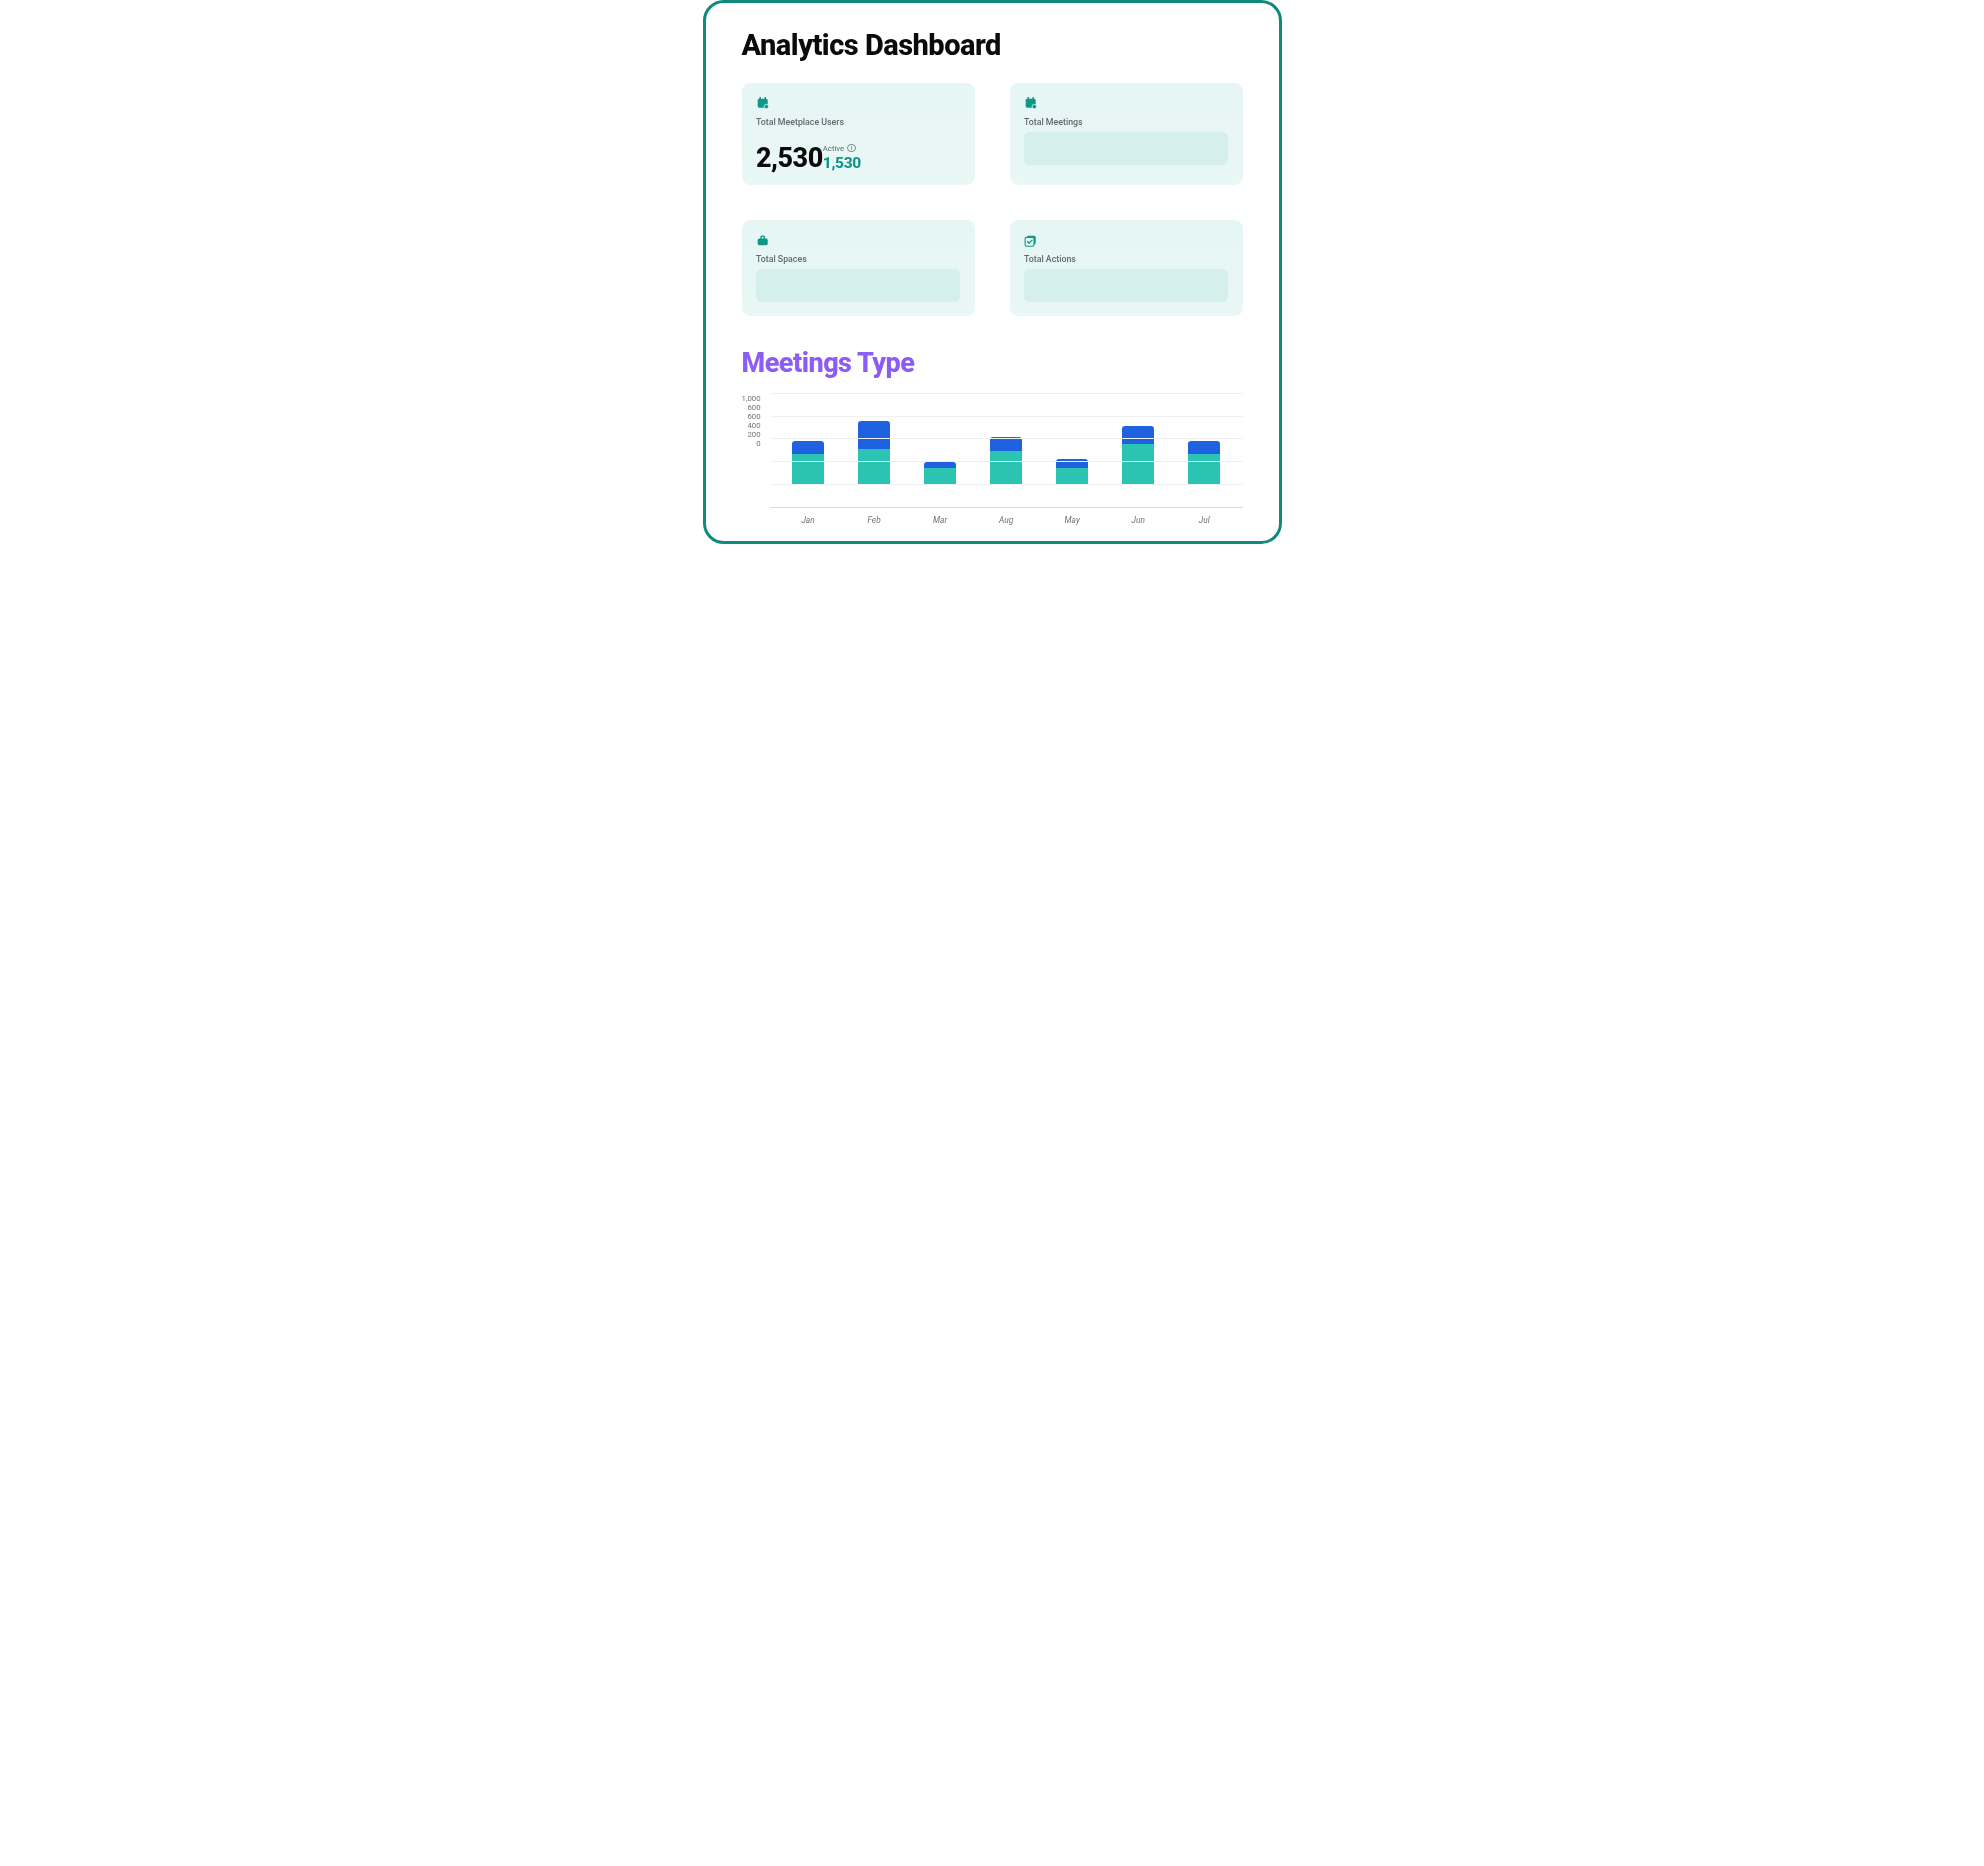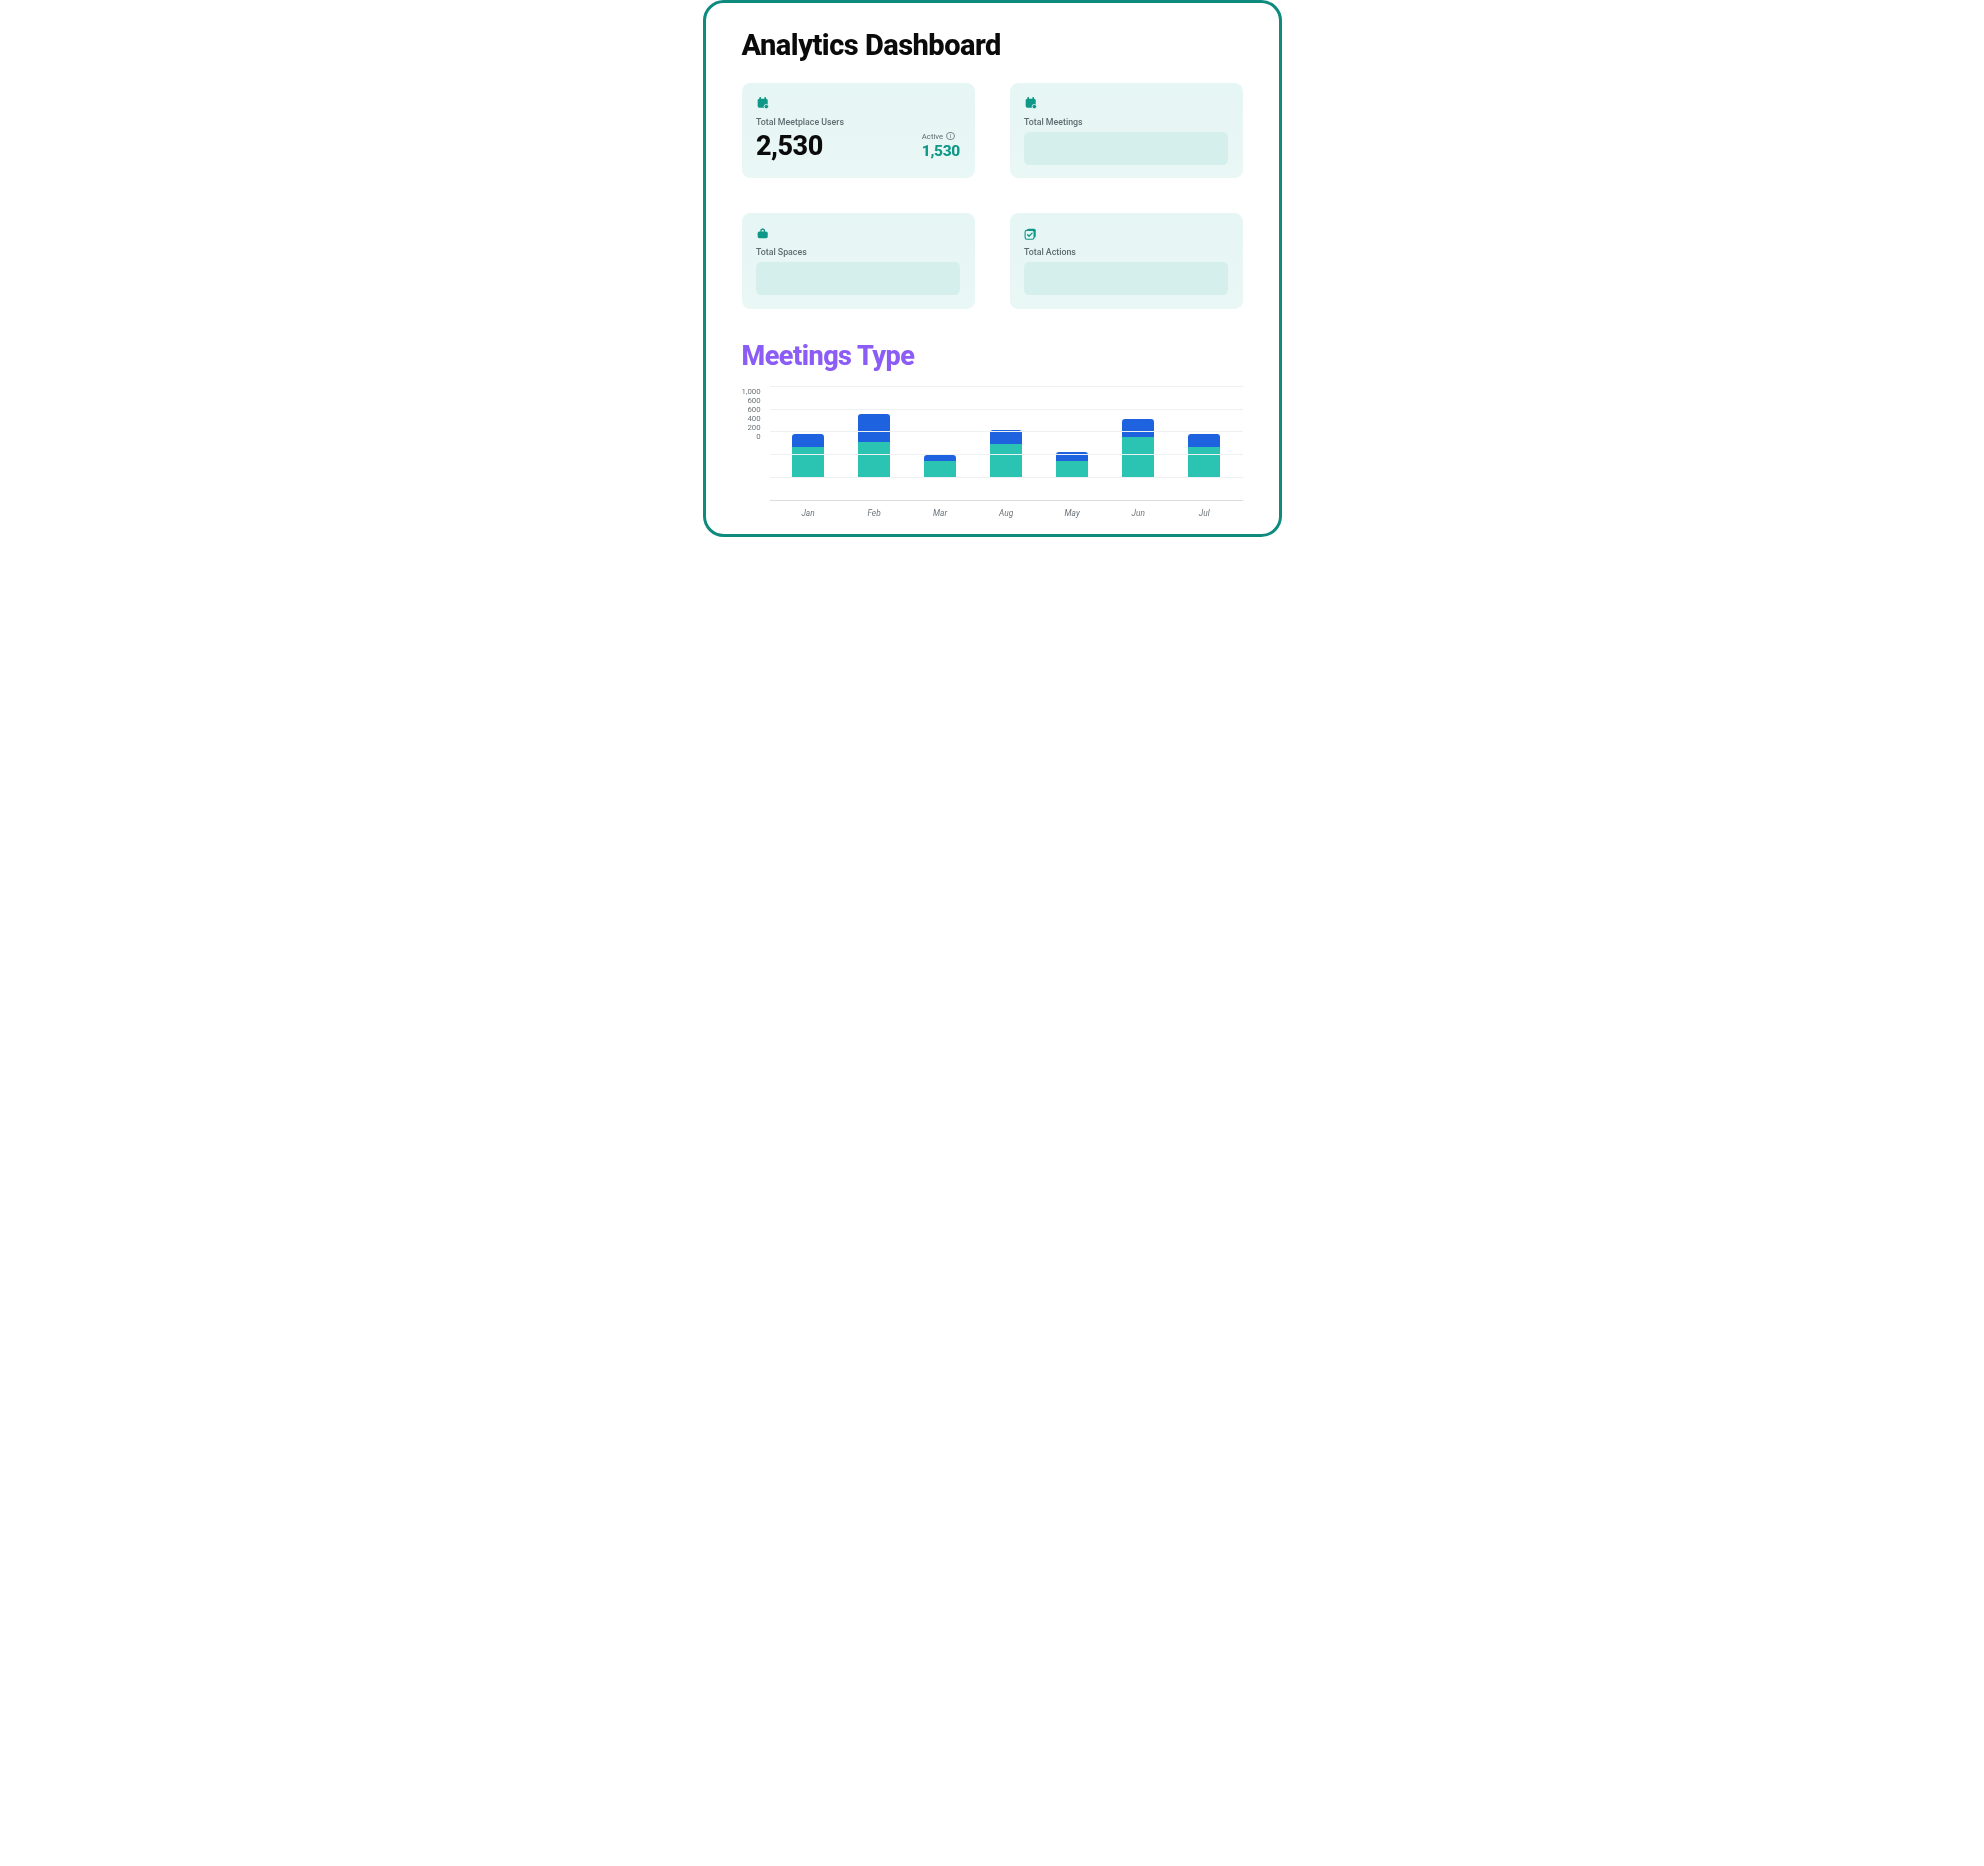--- a/index.html
+++ b/index.html
@@ -48,40 +48,41 @@
   }
   .card-label {
     font-size: 8.8px;
     color: #5f6b70;
     font-weight: 500;
     margin-bottom: 5.2px;
   }
   .card-row {
     display: flex;
     align-items: flex-end;
-    justify-content: space-between;
+    justify-content: flex-start;
   }
   .card-value {
     font-size: 27px;
     font-weight: 800;
     letter-spacing: -0.5px;
     color: #0b0b0b;
     line-height: 1;
   }
   .active-block {
     text-align: left;
   }
   .active-label-row {
     display: flex;
     align-items: center;
     gap: 3.1px;
     color: #5f6b70;
     font-size: 7.8px;
     margin-bottom: 1px;
     justify-content: flex-start;
+    margin-top: 12px;
   }
   .info-circle {
     width: 8.3px; height: 8.3px;
     border: 0.8px solid #7a8a90;
     border-radius: 50%;
     display: inline-flex;
     align-items: center;
     justify-content: center;
     font-size: 5.2px;
     color: #7a8a90;

